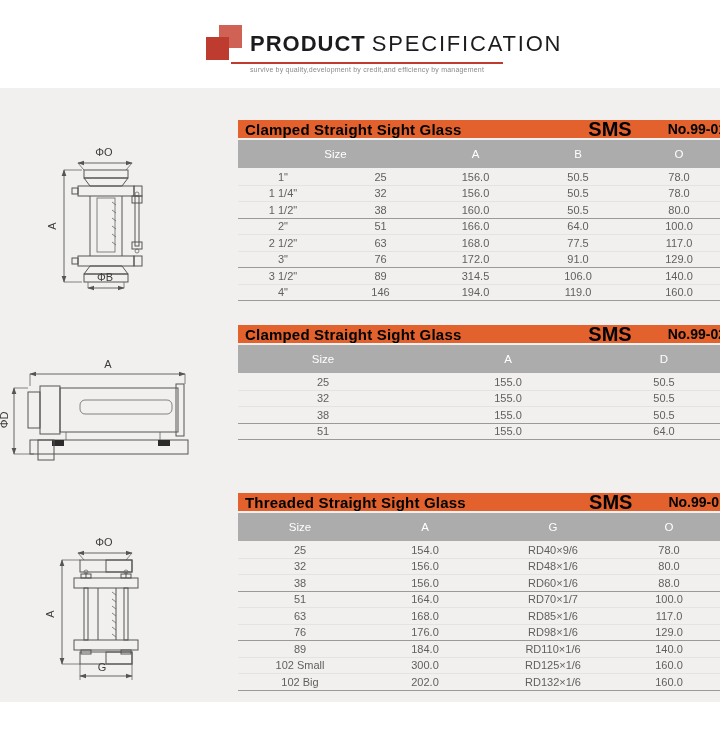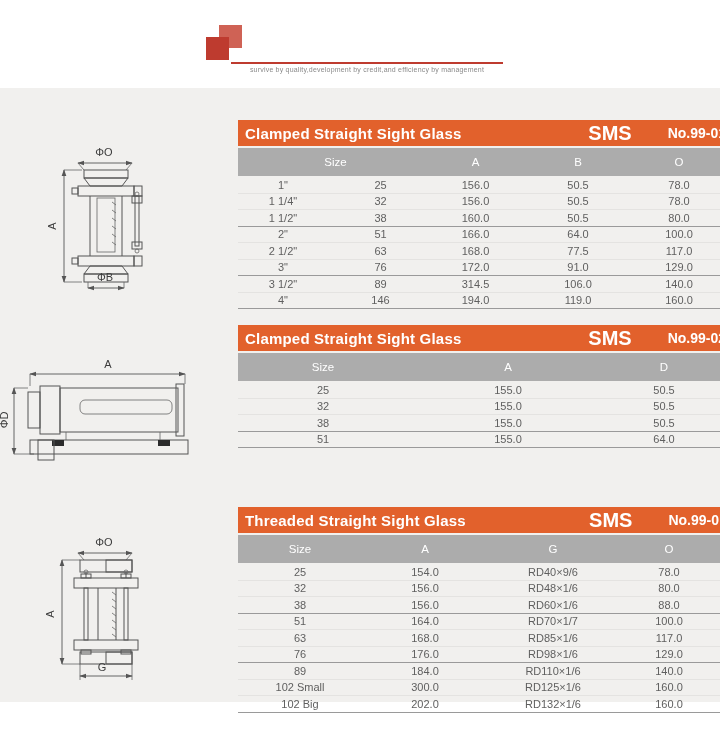--- a/index.html
+++ b/index.html
@@ -15,22 +15,22 @@
   .logo-text{position:absolute;left:50px;top:11px;font-size:22px;color:#1c1c1c;white-space:nowrap;}
   .logo-text .bold{font-weight:bold;letter-spacing:1px;}
   .logo-text .light{font-weight:normal;letter-spacing:1.8px;margin-left:6px;}
   .logo-line{position:absolute;left:31px;top:42px;width:272px;height:2px;background:#BE3B2F;}
   .tagline{position:absolute;left:31px;top:46px;width:272px;text-align:center;
            font-size:7px;color:#8a8a8a;letter-spacing:0.2px;white-space:nowrap;}
   
   .panel{position:absolute;left:0;top:88px;width:720px;height:614px;background:#F1F0EE;}
   
   .section{position:absolute;left:238px;width:482px;}
-  .s0{top:120px}.s1{top:325px}.s2{top:507px}
-  .bar{height:26px;display:flex;align-items:center;background:#E2612C;color:#ffffff;
+  .s0{top:120px}.s1{top:325px}.s2{top:493px}
+  .bar{height:18px;display:flex;align-items:center;background:#E2612C;color:#000000;
        padding-left:7px;padding-right:0;white-space:nowrap;}
   .bar .title{font-size:15px;font-weight:bold;letter-spacing:0.2px;}
   .bar .sms{margin-left:auto;font-size:20px;font-weight:bold;margin-right:36px;}
   .bar .num{font-size:14px;font-weight:bold;}
   .s0 .num,.s1 .num{margin-right:-6px;}
   .s2 .num{margin-right:1px;}
   .t-head{display:grid;height:28px;margin-top:2px;background:#ACACAC;color:#fff;
           align-items:center;font-size:11.5px;}
   .hcell{text-align:center;}
   .t-rows{margin-top:1px;border-bottom:1px solid #9a9a9a;}
@@ -50,20 +50,23 @@
   svg .ln{stroke:#555;stroke-width:1;fill:none;}
   svg .thin{stroke:#666;stroke-width:0.8;fill:none;}
   svg .dim{stroke:#555;stroke-width:0.9;fill:none;}
 </style>
 </head>
 <body>
 
 <div class="logo">
   <div class="sq sq-back"></div>
   <div class="sq sq-front"></div>
+  <div class="logo-text">
+    <span class="bold">PRODUCT</span><span class="light">SPECIFICATION</span>
+  </div>
   <div class="logo-line"></div>
   <div class="tagline">survive by quality,development by credit,and efficiency by management</div>
 </div>
 
 <div class="panel"></div>
 
 <svg class="drawing d1" width="230" height="175" viewBox="0 0 230 175">
   <defs>
     <marker id="ar" viewBox="0 0 10 10" refX="9" refY="5" markerWidth="8" markerHeight="8" orient="auto-start-reverse">
       <path d="M0,1.5 L10,5 L0,8.5 Z" fill="#555"></path>

